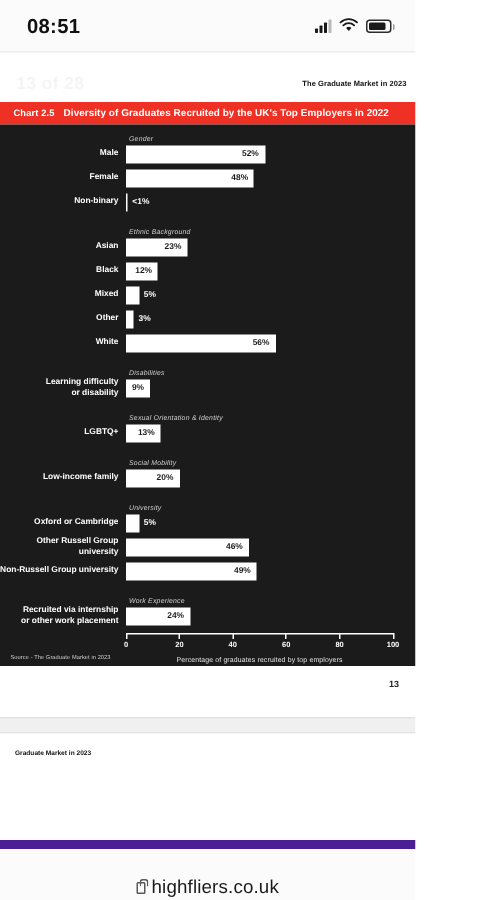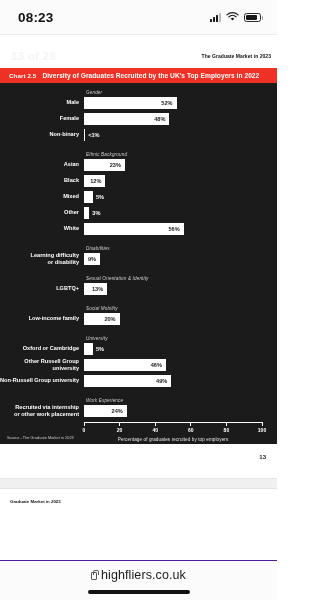--- a/index.html
+++ b/index.html
@@ -92,43 +92,43 @@
   
   .page-foot { height: 34px; position:relative; background:#fff; }
   .page-no { position:absolute; right:11px; top:10px; font-size:6px; font-weight:700; color:#222; }
   .sheet-gap { height:11px; background:#f0f0f0; border-top:1px solid #e3e3e3; border-bottom:1px solid #e3e3e3; }
   .next-sheet { height:28px; background:#fff; position:relative; }
   .next-brand { position:absolute; left:10px; top:10px; font-size:4.4px; font-weight:700; color:#111; }
 
   
   .browser-bar {
     position:absolute; left:0; right:0; bottom:0; height:40px;
-    background:#fbfbfb; border-top:1px solid #4c1d95;
+    background:#fbfbfb; border-top:6px solid #4c1d95;
     display:flex; flex-direction:column; align-items:center; justify-content:flex-start;
-    padding-top: 7px;
+    padding-top: 18px;
   }
   .urlrow { display:flex; align-items:center; gap:4px; }
   .lock {
     width:6px;height:7.5px;border:1.1px solid #585858;border-radius:1px;
     position:relative; margin-top:2px;
   }
   .lock::before{
     content:""; position:absolute; left:1px; top:-3.2px; width:3.8px; height:4px;
     border:1.1px solid #585858; border-bottom:none; border-radius:2.2px 2.2px 0 0;
   }
   .url { font-size:12.5px; color:#1a1a1a; letter-spacing:.1px; }
   .home-ind { width:102px;height:4px;background:#111;border-radius:3px;margin-top:8px; }
 </style>
 </head>
 <body>
 
 <div class="screen">
 
   <div class="statusbar">
-    <div class="status-time">08:23</div>
+    <div class="status-time">08:51</div>
     <div class="status-right">
       <span class="sig">
           <i></i>
           <i></i>
           <i></i>
           <i></i>
         </span>
       <svg width="13" height="10" viewBox="0 0 13 10">
         <path d="M6.5 8.6 L4.7 6.6 a2.7 2.7 0 0 1 3.6 0 Z" fill="#1a1a1a"></path>
         <path d="M2.9 4.9 a5.2 5.2 0 0 1 7.2 0" stroke="#1a1a1a" stroke-width="1.25" fill="none" stroke-linecap="round"></path>

